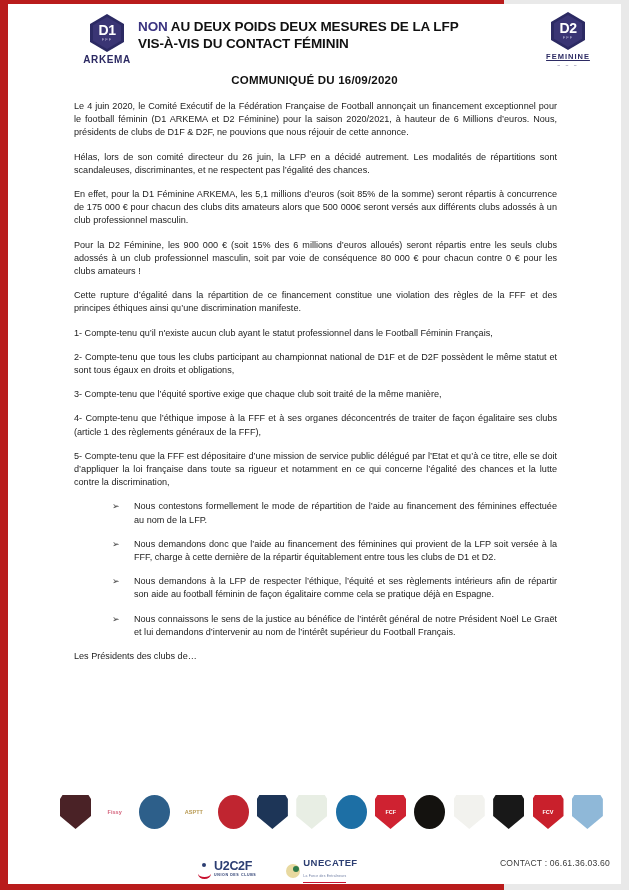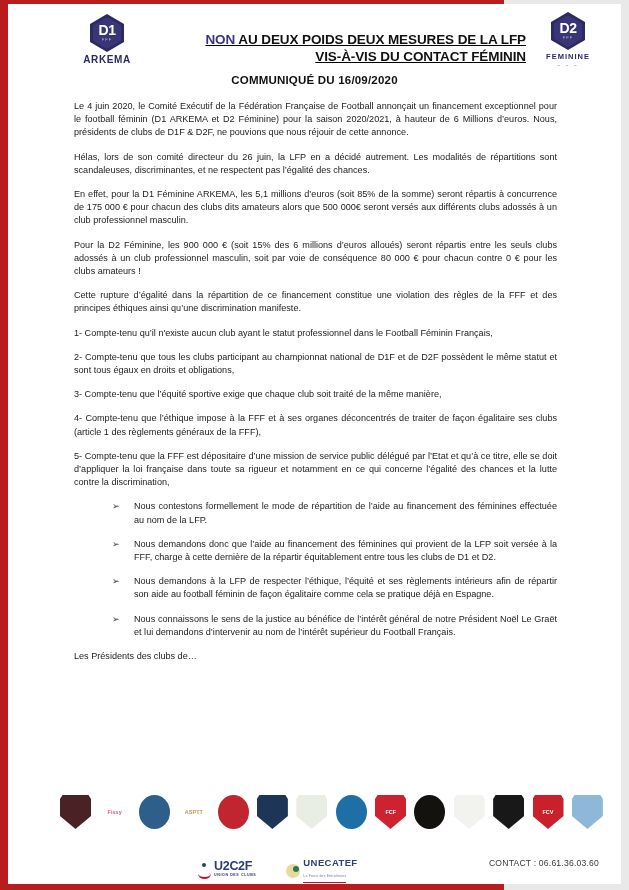--- a/index.html
+++ b/index.html
@@ -90,35 +90,35 @@
   .logo-word {
     font-size: 10px;
     font-weight: bold;
     color: #2c2a63;
     letter-spacing: 0.6px;
     margin-top: 2px;
   }
   .logo-word.small {
     font-size: 7.5px;
     letter-spacing: 1px;
+    text-decoration: underline;
   }
   .logo-dashes {
     font-size: 5px;
     color: #8a86ab;
     letter-spacing: 2px;
     margin-top: 1px;
   }
 
   .title-block {
     position: absolute;
     left: 130px;
     right: 95px;
-    top: 21px;
-    text-align: right;
-    text-decoration: underline;
+    top: 8px;
+    text-align: left;
   }
   .main-title {
     font-size: 13.5px;
     font-weight: bold;
     color: #111111;
     line-height: 17px;
     letter-spacing: -0.1px;
   }
   .main-title .accent {
     color: #3b3480;
@@ -297,21 +297,21 @@
   .unecatef .small {
     font-size: 3.4px;
     color: #6b7aa1;
     letter-spacing: 0.2px;
     border-bottom: 1px solid #c8102e;
     display: inline-block;
     padding-bottom: 1px;
   }
   .contact {
     position: absolute;
-    right: 22px;
+    right: 11px;
     top: 18px;
     font-size: 8.6px;
     color: #3a3a3a;
     letter-spacing: 0.2px;
   }
 </style>
 </head>
 <body>
 
 <div class="page">

